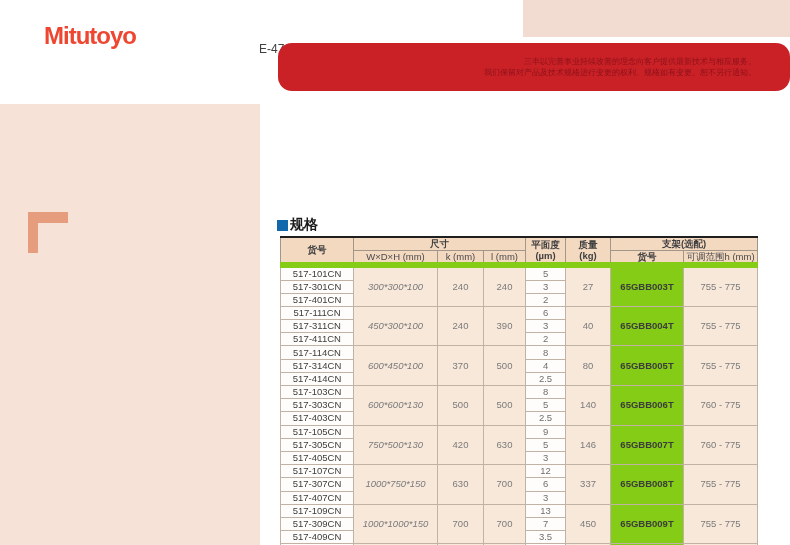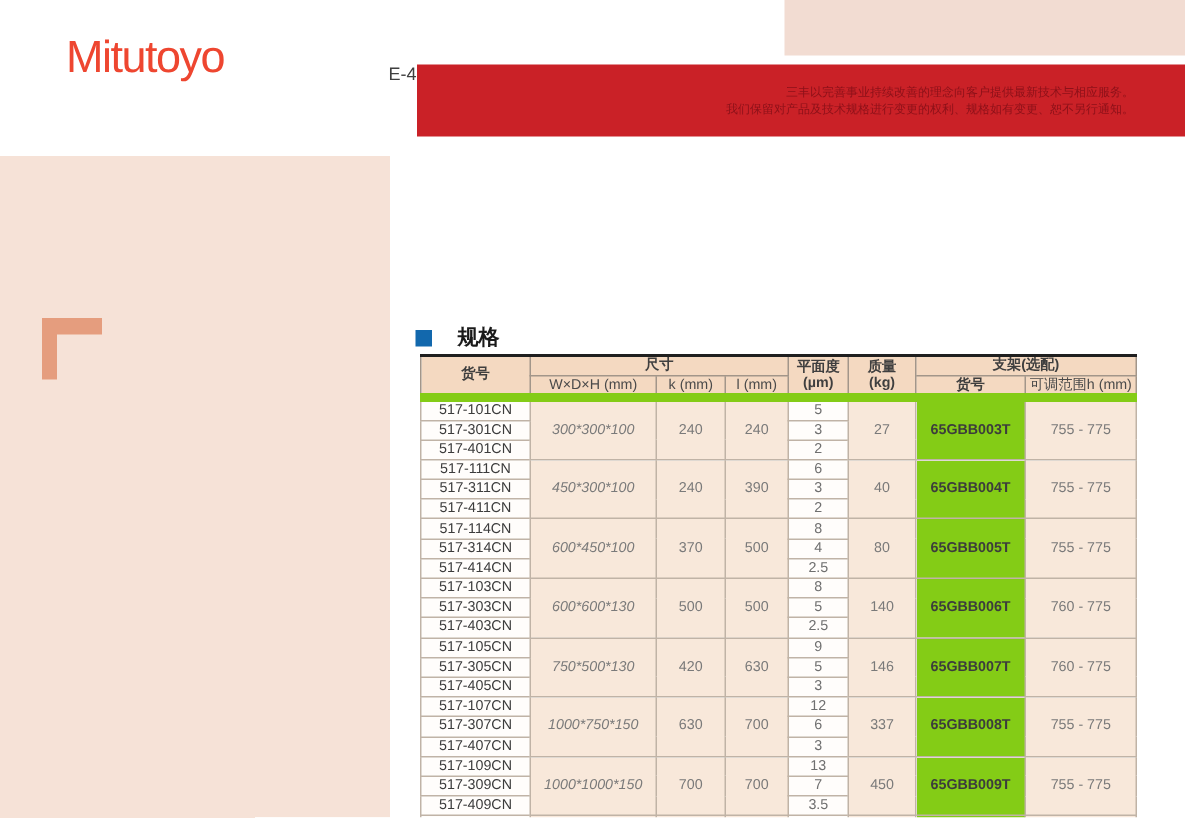--- a/index.html
+++ b/index.html
@@ -1,39 +1,39 @@
 <!DOCTYPE html>
 <html><head>
 <meta charset="utf-8">
 <style>
   * { margin:0; padding:0; box-sizing:border-box; }
   html,body { width:790px; height:545px; background:#ffffff; overflow:hidden;
               font-family:"Liberation Sans", sans-serif; }
   #page { position:relative; width:790px; height:545px; background:#ffffff; overflow:hidden; }
 
   
-  .logo { position:absolute; left:44px; top:22px; font-size:30px; font-weight:normal;
+  .logo { position:absolute; left:44px; top:22px; font-size:24px; font-weight:bold;
           color:#ee4630; letter-spacing:-1px; }
   .page-num { position:absolute; left:259px; top:42px; font-size:12px; color:#3f3f3f; }
 
   
   .banner { position:absolute; left:278px; top:43px; width:512px; height:48px;
             background:#ca2127; display:flex; flex-direction:column; justify-content:center;
-            align-items:flex-end; padding-right:34px; }
+            align-items:flex-end; padding-right:34px;border-radius:14px; }
   .banner div { font-size:8px; line-height:11px; color:#8c1119; white-space:nowrap; }
 
   
   .pink-top-right { position:absolute; left:523px; top:0; width:267px; height:37px; background:#f2dcd2; }
   .pink-left { position:absolute; left:0; top:104px; width:260px; height:441px; background:#f6e2d7; }
   .corner-h { position:absolute; left:28px; top:212px; width:40px; height:11px; background:#e59d7e; }
   .corner-v { position:absolute; left:28px; top:212px; width:10px; height:41px; background:#e59d7e; }
 
   
   .sec-title { position:absolute; left:277px; top:216px; font-size:14px; font-weight:bold;
-               color:#1a1a1a; display:flex; align-items:center;gap:15px; }
+               color:#1a1a1a; display:flex; align-items:center; }
   .blue-sq { display:inline-block; width:11px; height:11px; background:#1268ad; margin-right:2px; }
 
   
   .tbl-wrap { position:absolute; left:280px; top:236px; width:478px; }
   table { border-collapse:collapse; width:477px; table-layout:fixed;
           border-left:1px solid #9a8e82; border-right:1px solid #9a8e82; }
   thead { border-top:2px solid #1f1f1f; border-bottom:6px solid #84cc16;padding-left:24px; }
   th { background:#f4d9c1; font-size:9.5px; font-weight:bold; color:#3f3f3f;
        border:1px solid #a2968a; height:13px; padding:0; line-height:11px; }
   th.sub { font-weight:normal; color:#4a4a4a; }

